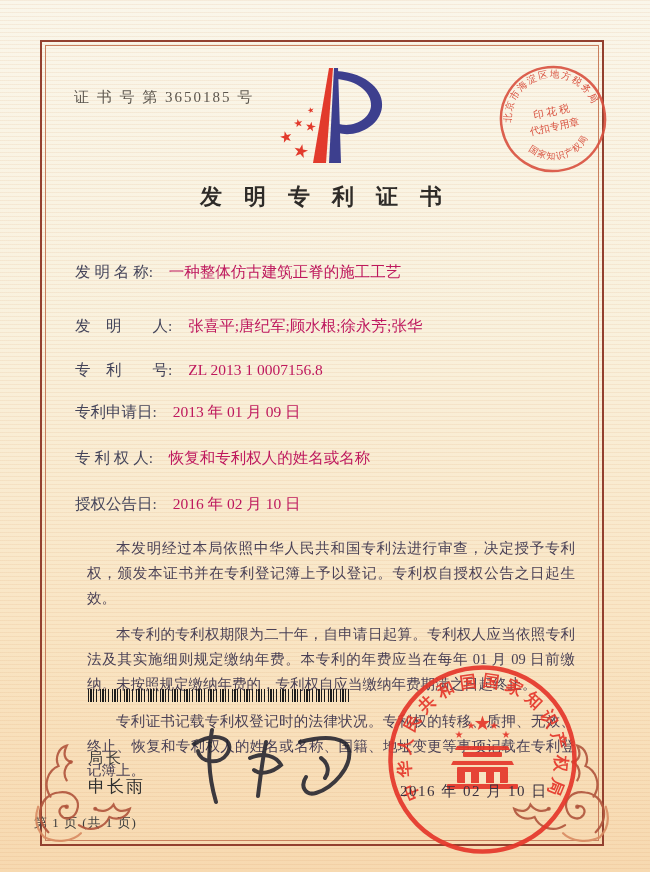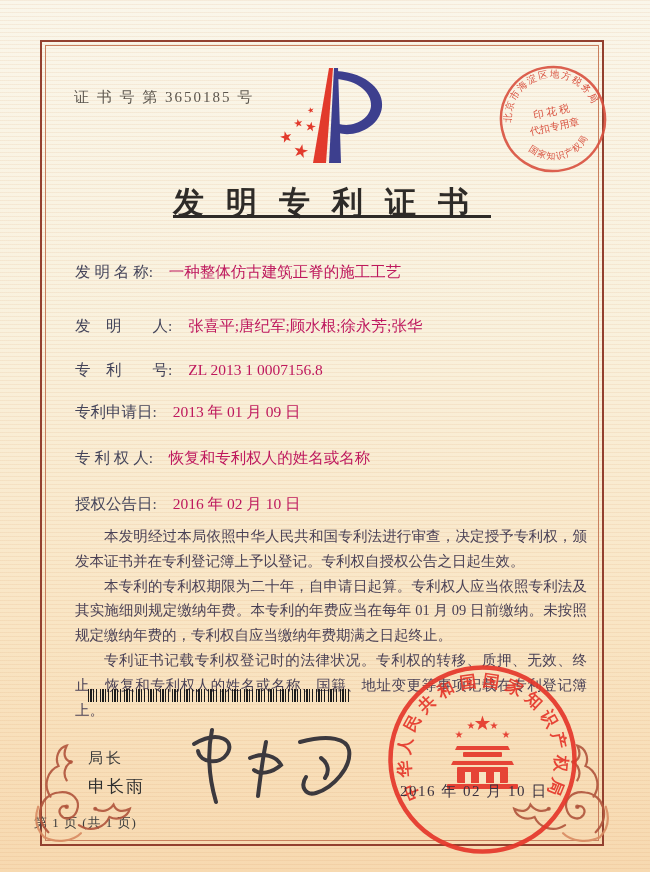--- a/index.html
+++ b/index.html
@@ -8,28 +8,28 @@
     font-family:"Liberation Serif","DejaVu Serif",serif;
     background-image:
       repeating-linear-gradient(180deg, rgba(205,130,70,0.10) 0 1px, rgba(205,130,70,0) 1px 4px),
       linear-gradient(180deg,#faf6ea 0%,#f9f1dd 38%,#f9e5c4 72%,#f7d9b0 100%);
   }
   .frame-outer{position:absolute;left:40px;top:40px;right:46px;bottom:26px;
     border:2.5px solid #93402f;}
   .frame-inner{position:absolute;inset:3px;border:1px solid #c97f5e;}
   .abs{position:absolute;}
   .cert-no{left:74px;top:88px;font-size:15px;color:#5c564e;letter-spacing:2px;}
-  .title{left:0;right:0;top:182px;text-align:center;font-size:31px;font-weight:bold;
-    color:#2e2b28;letter-spacing:22px;padding-left:14px;text-decoration:underline;}
+  .title{left:0;right:0;top:182px;text-align:center;font-size:22px;font-weight:bold;
+    color:#2e2b28;letter-spacing:22px;padding-left:14px;}
   .field{left:75px;font-size:15.5px;color:#3c3c52;white-space:nowrap;}
   .field .lbl{color:#44445a;}
   .field .val{margin-left:12px;color:#be185d;}
   .body-text{left:75px;top:524px;width:512px;font-size:14.5px;line-height:24.8px;
     color:#4a4156;text-align:justify;}
-  .body-text p{margin:0;text-indent:2em;}
+  .body-text p{margin:12px;text-indent:2em;}
   .barcode{left:88px;top:689px;width:262px;height:13px;
     background:repeating-linear-gradient(90deg,#1c1c1c 0 1px,transparent 1px 2px,
       #1c1c1c 2px 4px,transparent 4px 5px,#1c1c1c 5px 6px,transparent 6px 8px,
       #1c1c1c 8px 9px,transparent 9px 12px);}
   .director{left:88px;top:749px;font-size:15px;color:#3a3a3a;letter-spacing:3px;
     font-family:"Liberation Sans","DejaVu Sans",sans-serif;}
   .director-name{left:88px;top:775px;font-size:17px;color:#2f2f2f;letter-spacing:2px;
     font-family:"Liberation Sans","DejaVu Sans",sans-serif;}
   .seal-date{left:400px;top:782px;font-size:15px;color:#3b3240;letter-spacing:1.5px;z-index:5;}
   .footer{left:0;right:0;top:814px;text-align:left;font-size:13px;color:#3d3d3d;letter-spacing:1px;margin-left:34px;}

